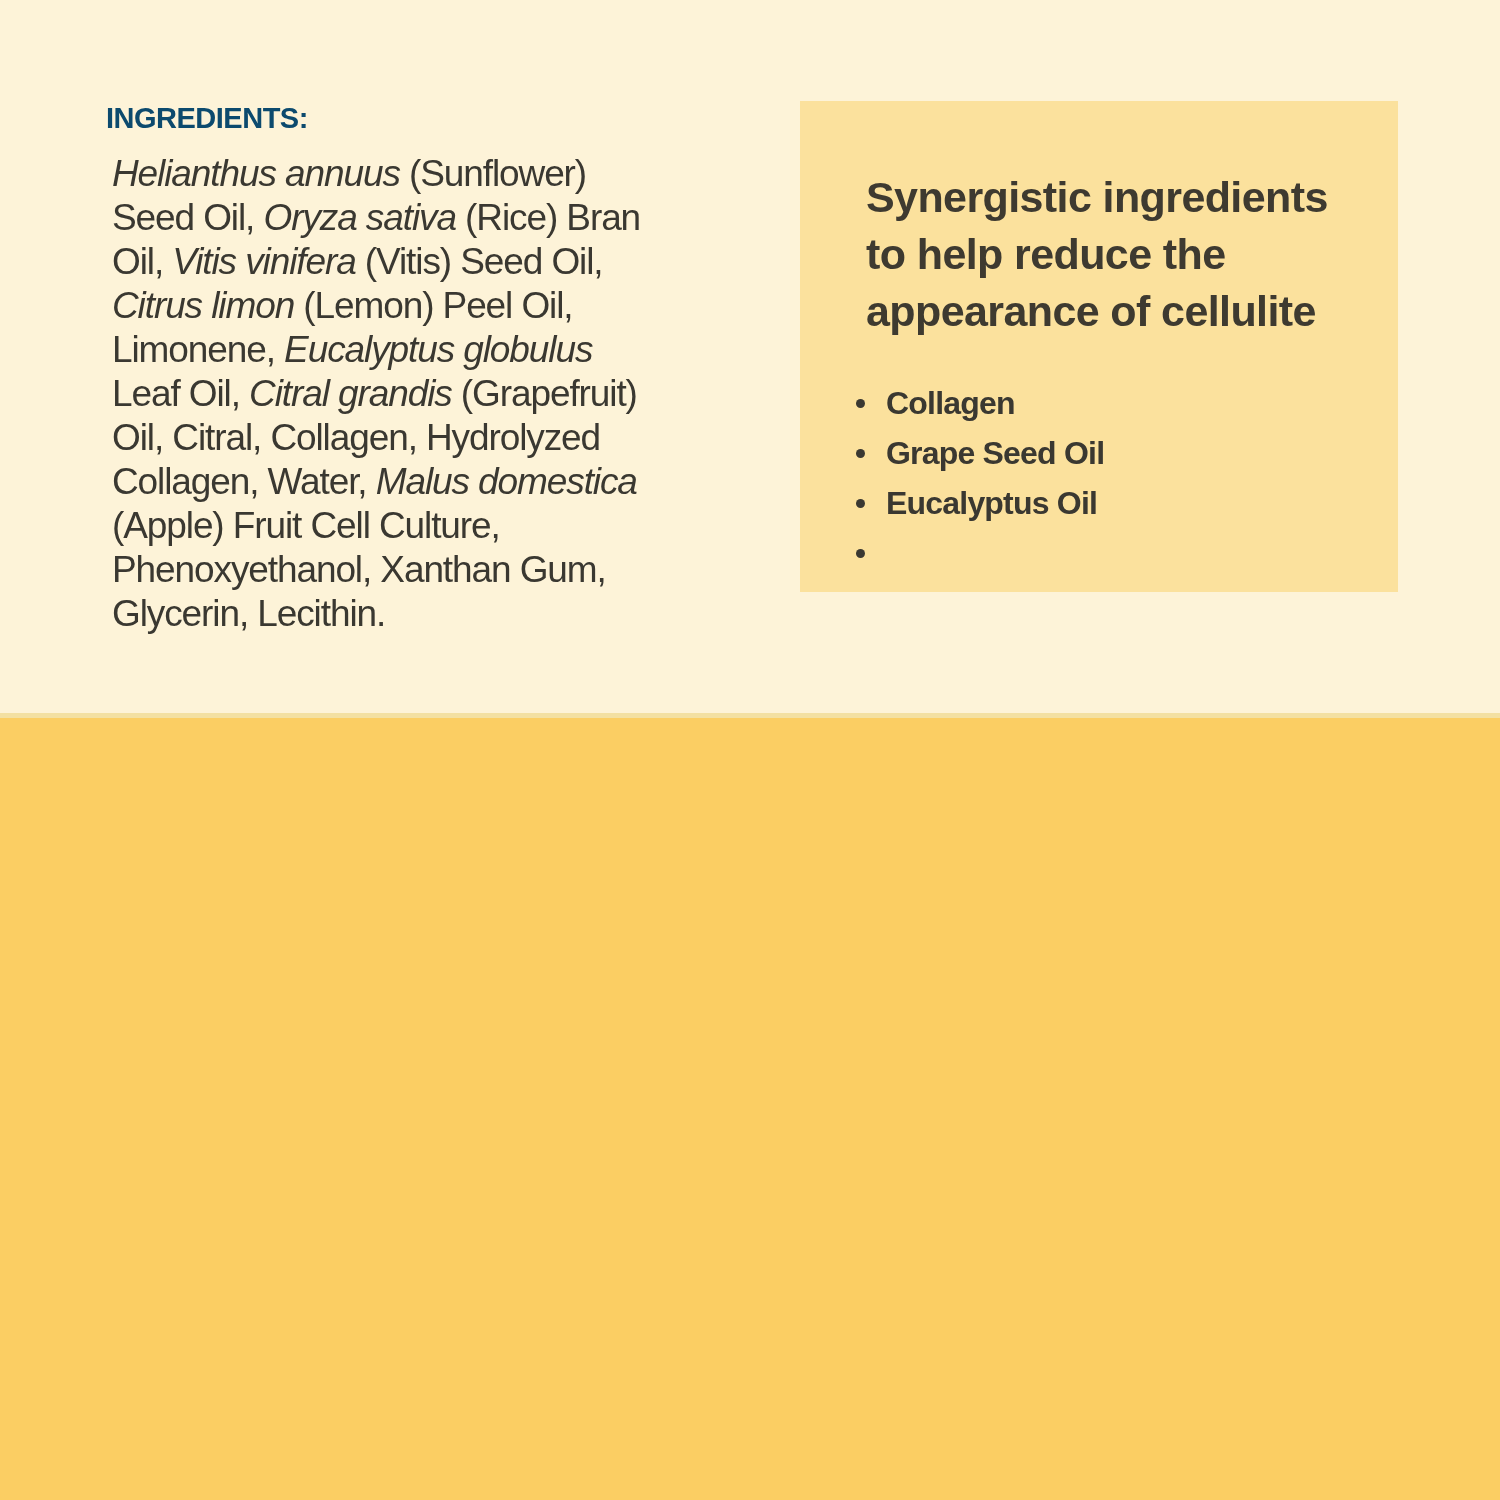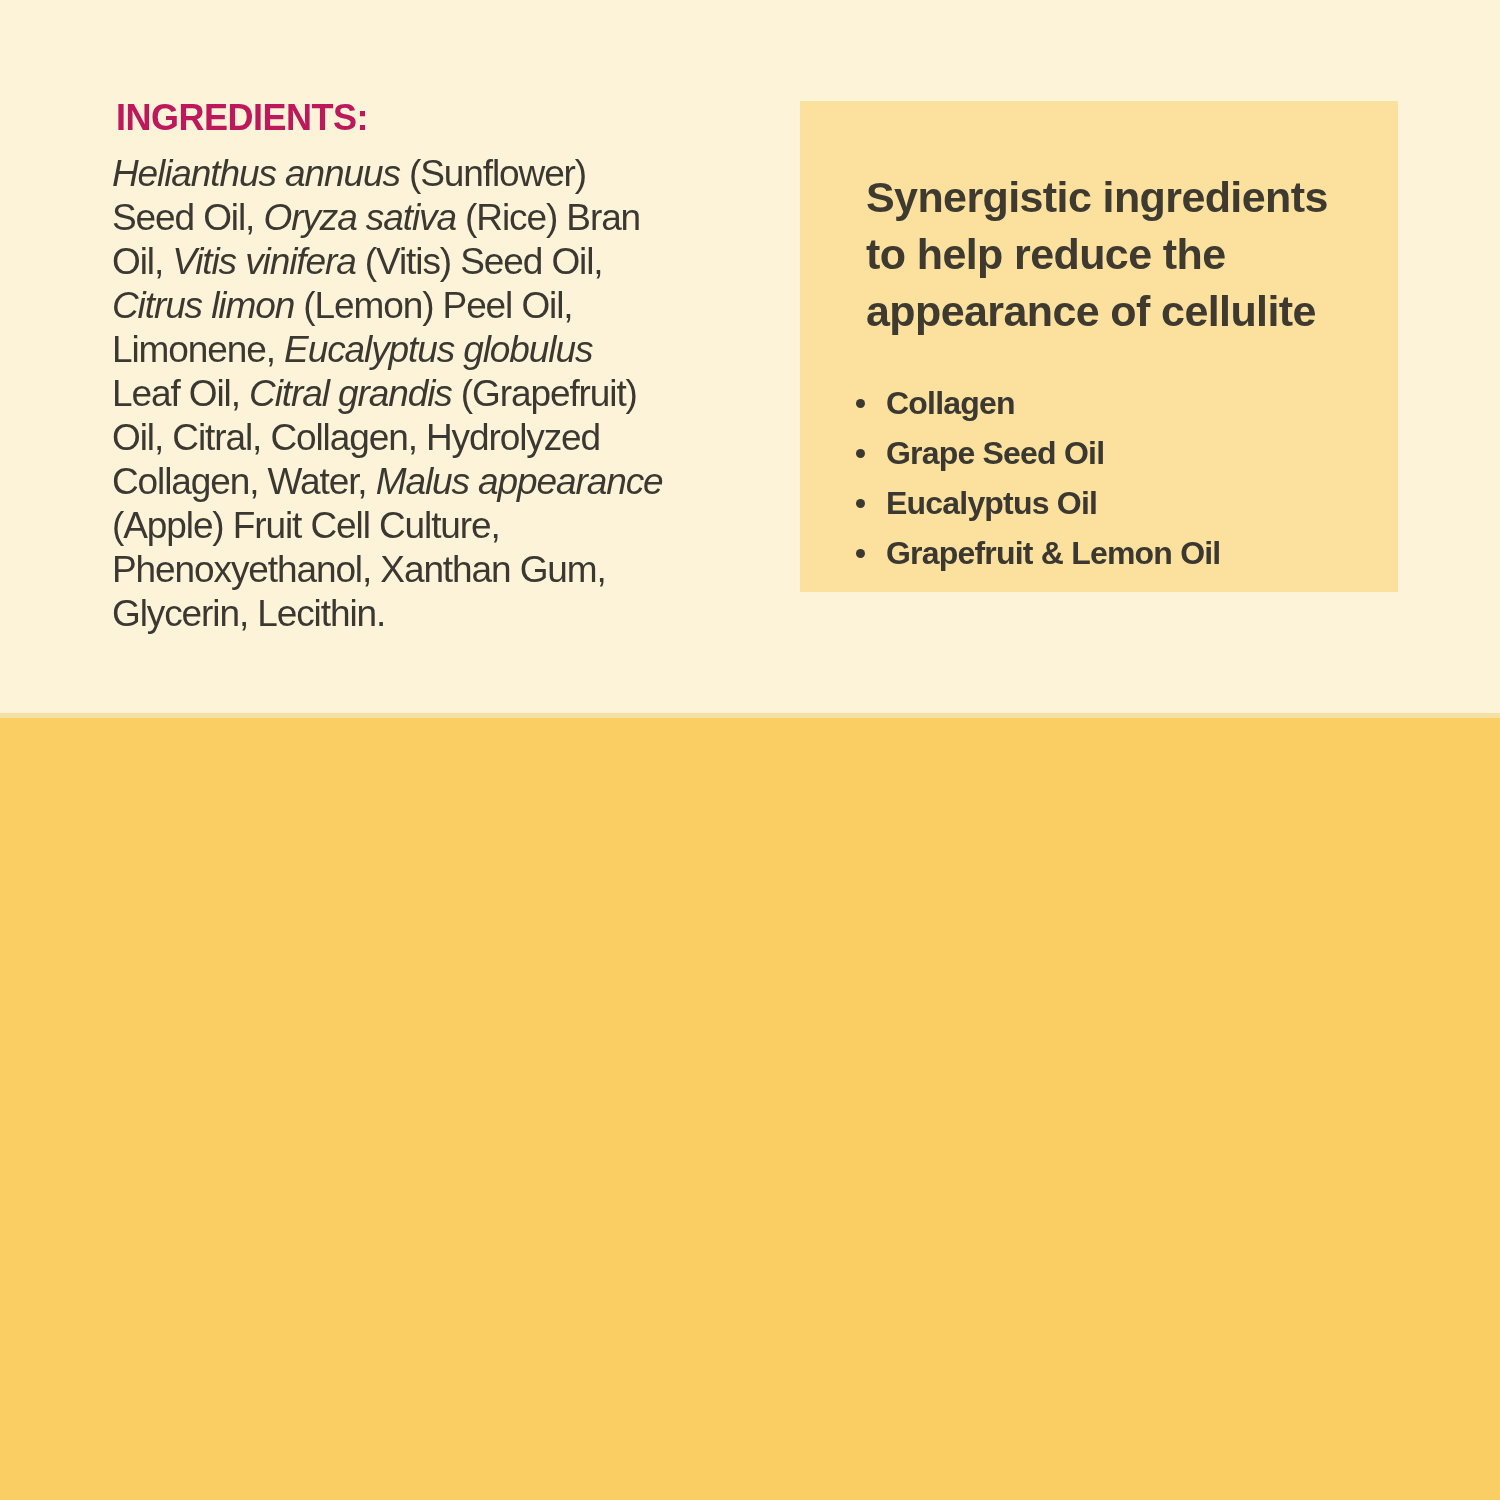--- a/index.html
+++ b/index.html
@@ -23,26 +23,26 @@
     width: 1500px; height: 787px;
     background: #fbce63;
   }
   .bottom-section .divider {
     position: absolute;
     left: 0; top: 0;
     width: 100%; height: 5px;
     background: #f3e0a2;
   }
   .heading {
-    font-size: 36px;
+    font-size: 29px;
     line-height: 44px;
     font-weight: 700;
     letter-spacing: -0.5px;
-    margin: 0 0 8px 16px;
-    color: #be185d;
+    margin: 0 0 8px 6px;
+    color: #0c4a6e;
   }
   .body-text {
     font-size: 37px;
     line-height: 44px;
     letter-spacing: -1.1px;
     white-space: pre-line;
     margin: 12px;
   }
   .body-text .i { font-style: italic; }
 
@@ -99,21 +99,21 @@
 
     <div class="ingredients-block">
       <h2 class="heading">INGREDIENTS:</h2>
       <p class="body-text"><span class="i">Helianthus annuus</span><span> (Sunflower)
 Seed Oil, </span><span class="i">Oryza sativa</span><span> (Rice) Bran
 Oil, </span><span class="i">Vitis vinifera</span><span> (Vitis) Seed Oil,
 </span><span class="i">Citrus limon</span><span> (Lemon) Peel Oil,
 Limonene, </span><span class="i">Eucalyptus globulus</span><span>
 Leaf Oil, </span><span class="i">Citral grandis</span><span> (Grapefruit)
 Oil, Citral, Collagen, Hydrolyzed
-Collagen, Water, </span><span class="i">Malus appearance</span><span>
+Collagen, Water, </span><span class="i">Malus domestica</span><span>
 (Apple) Fruit Cell Culture,
 Phenoxyethanol, Xanthan Gum,
 Glycerin, Lecithin.</span></p>
     </div>
 
     <aside class="synergy-box">
       <h3>Synergistic ingredients
 to help reduce the
 appearance of cellulite</h3>
       <ul>
@@ -124,21 +124,20 @@
         <li>
           <span class="dot"></span>
           <span>Grape Seed Oil</span>
         </li>
         <li>
           <span class="dot"></span>
           <span>Eucalyptus Oil</span>
         </li>
         <li>
           <span class="dot"></span>
-          <span>Grapefruit &amp; Lemon Oil</span>
         </li>
       </ul>
     </aside>
 
   </section>
 
   <section class="bottom-section">
     <div class="divider"></div>
 
   </section>

